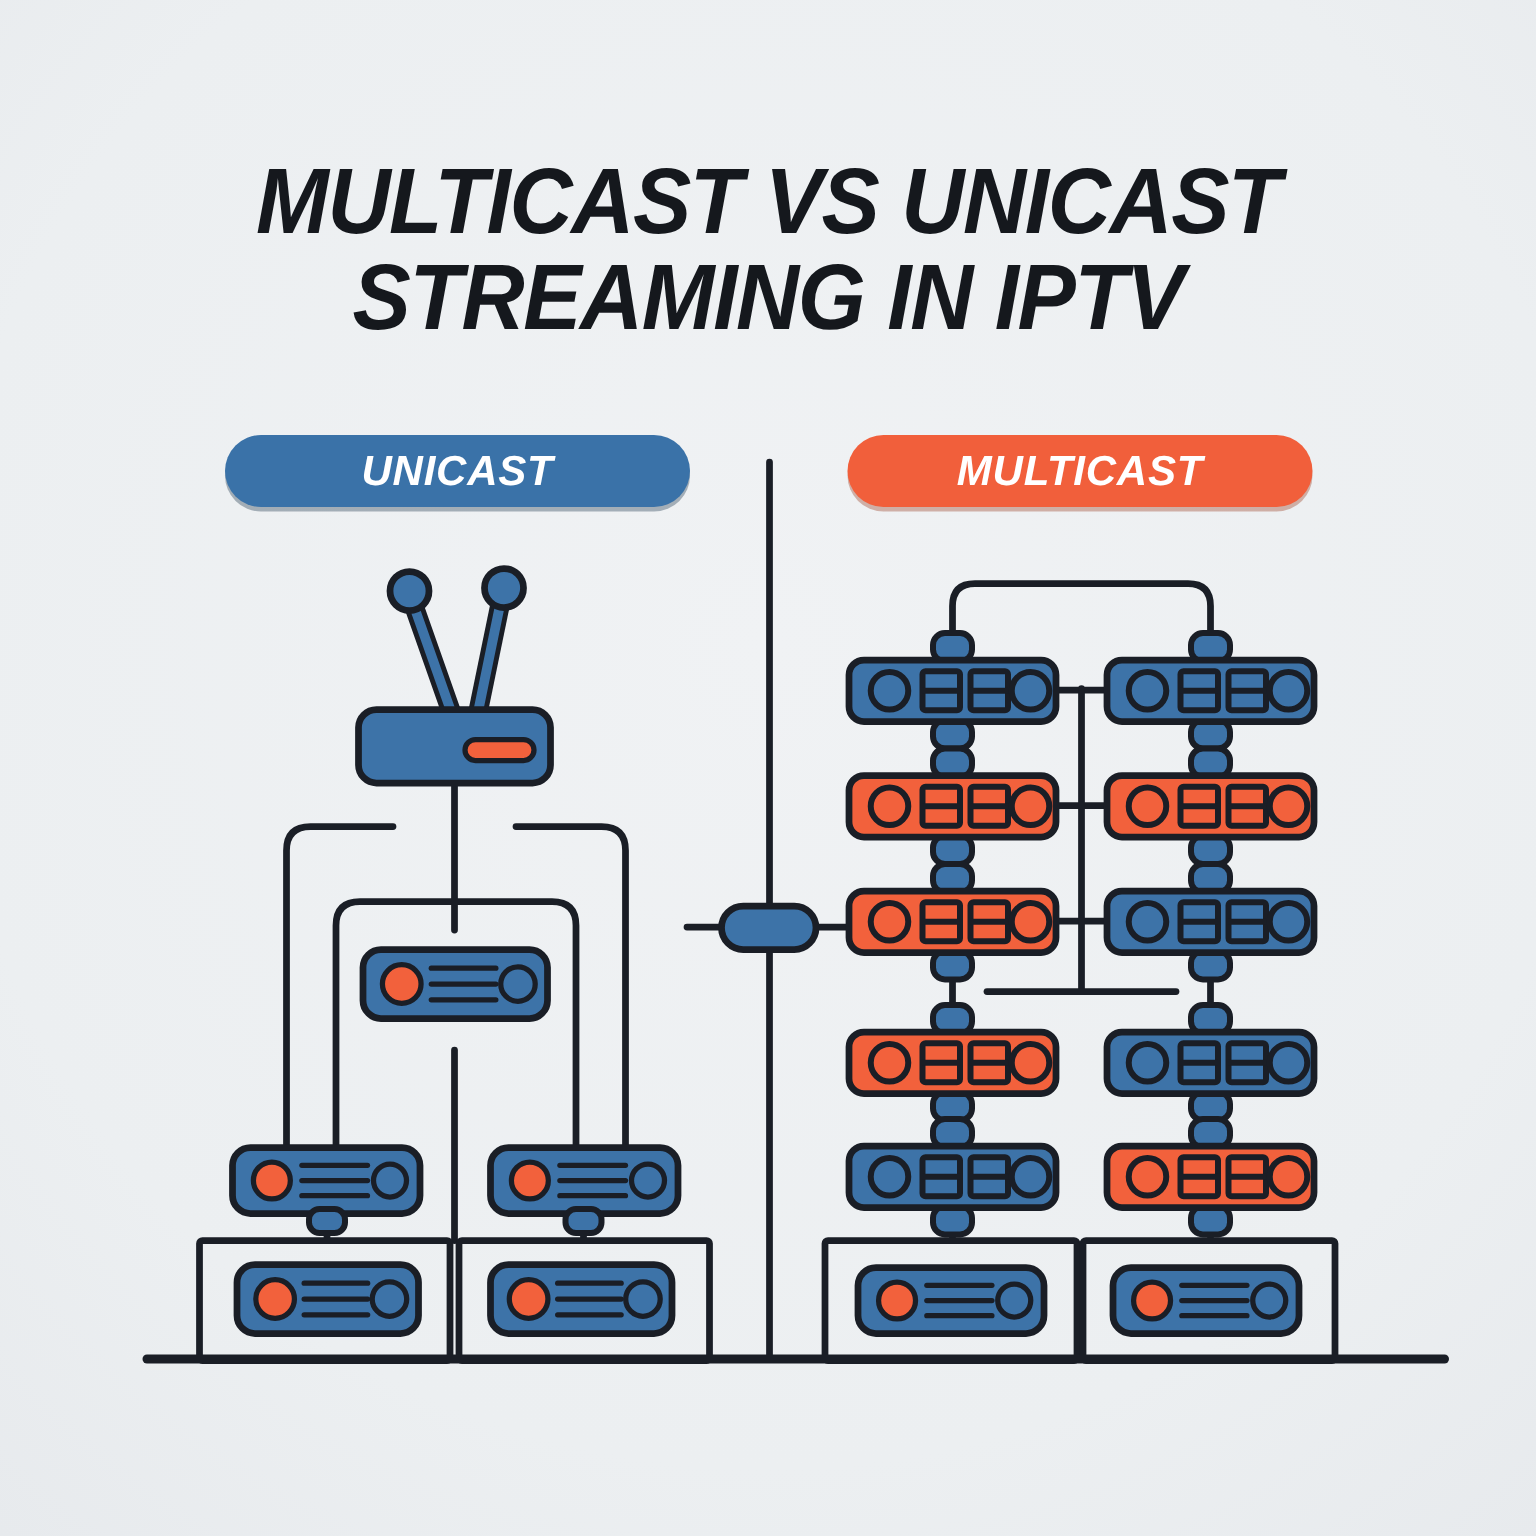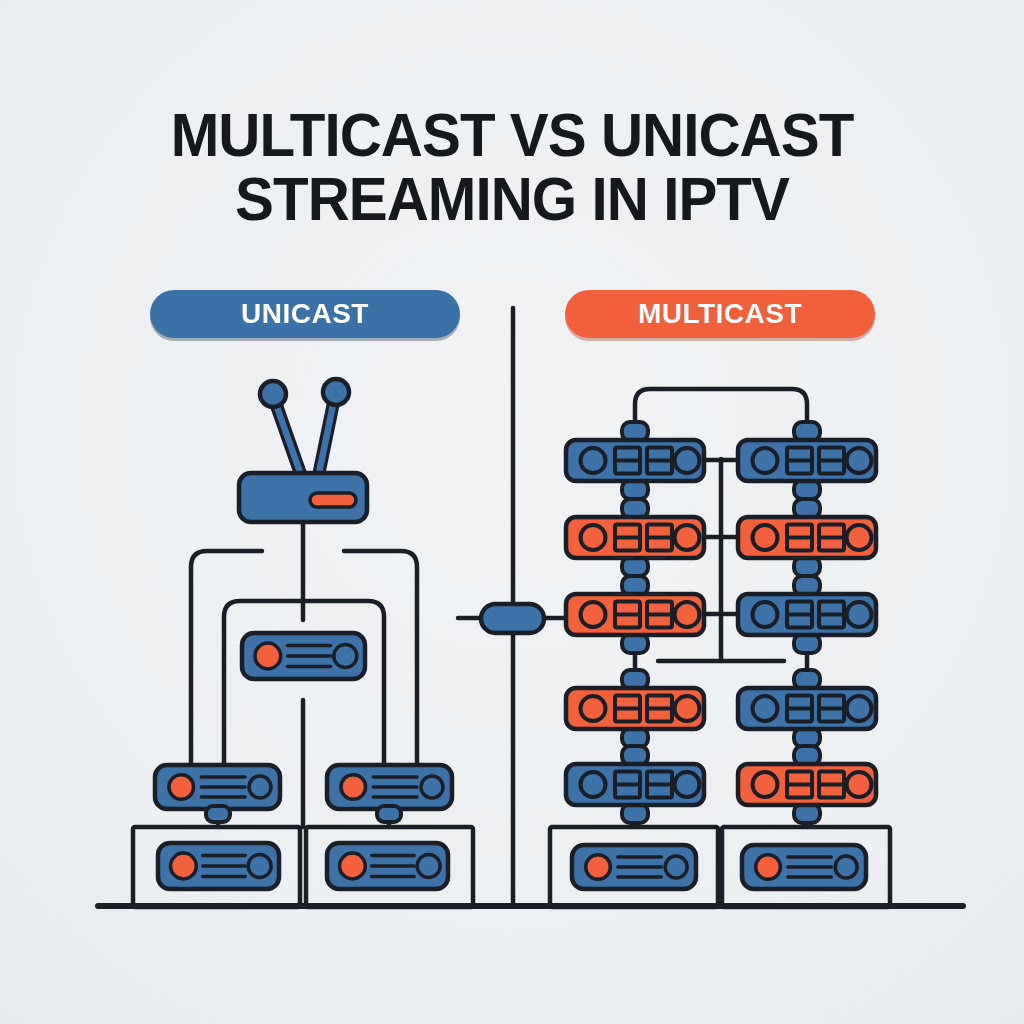--- a/index.html
+++ b/index.html
@@ -5,21 +5,21 @@
   :root{
     --blue:#3d73a8; --orange:#f2613c; --outline:#1a1e26; --bg:#eceff1;
     --pill-blue:#3a72a8; --pill-orange:#f15f3b; --title:#15181d; --label:#ffffff;
   }
   html,body{margin:0;padding:0;}
   body{
     width:1024px;height:1024px;overflow:hidden;
     background:radial-gradient(circle at 50% 42%, #f0f2f4 0%, var(--bg) 70%, #e7eaed 100%);
     font-family:"Liberation Sans","DejaVu Sans",sans-serif;
   }
-  .stage{position:relative;width:1024px;height:1024px;}
+  .stage{position:relative;width:1024px;height:1024px;font-style:italic;}
   .title{
     position:absolute;top:103px;left:0;width:1024px;text-align:center;
     color:var(--title);font-weight:bold;font-size:62px;line-height:1.04;
     letter-spacing:-1px;transform:scaleX(.94);transform-origin:50% 50%;
     white-space:nowrap;
   }
   .pill{
     position:absolute;top:290px;width:310px;height:48px;border-radius:24px;
     display:flex;align-items:center;justify-content:center;
     color:var(--label);font-weight:bold;font-size:28px;letter-spacing:.5px;

